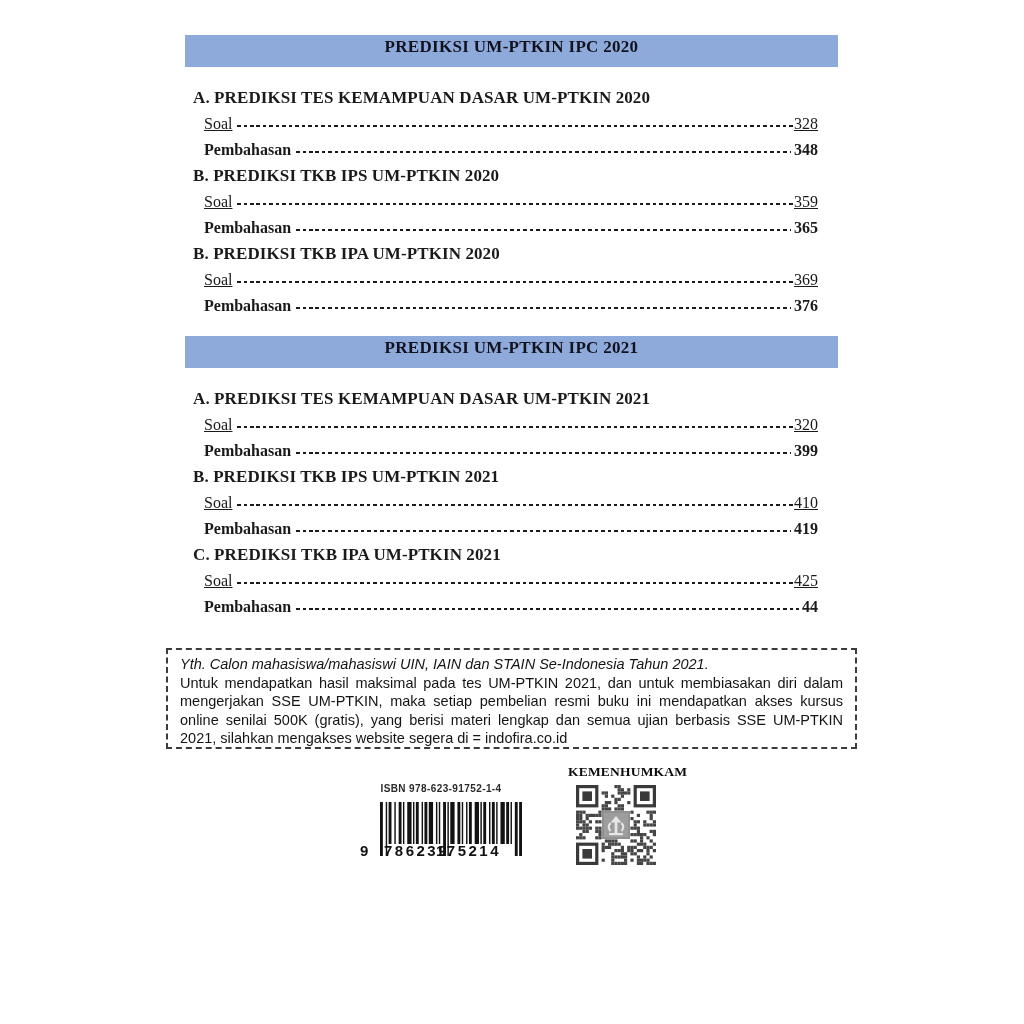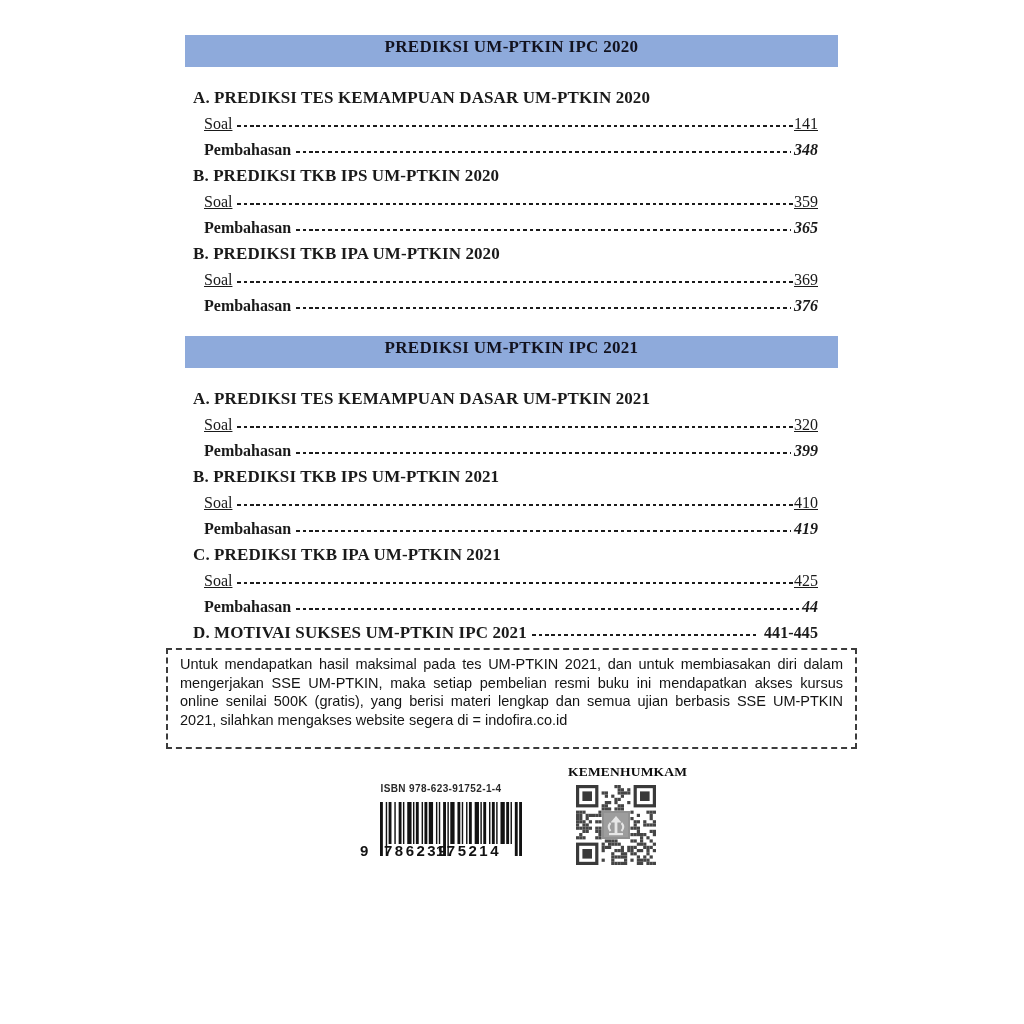--- a/index.html
+++ b/index.html
@@ -15,21 +15,21 @@
   .rows{margin-top:18px;padding-right:20px;}
   .row{height:26px;display:flex;align-items:center;}
   .row .label{white-space:nowrap;}
   .heading,.heading-leader{font-weight:700;font-size:17px;padding-left:8px;letter-spacing:.1px;}
   .item{font-size:16px;padding-left:19px;text-decoration:underline;}
   .item-bold{font-size:16px;font-weight:700;padding-left:19px;}
   .leader{flex:1 1 auto;height:2px;position:relative;top:2px;margin-left:5px;margin-right:1px;
           background:repeating-linear-gradient(90deg,#1b1b1b 0 3.5px,transparent 3.5px 6.5px);}
   .item-bold .leader,.heading-leader .leader{height:2.5px;}
   .num{white-space:nowrap;font-size:16px;}
-  .item-bold .num{font-weight:700;font-style:italic;}
+  .item-bold .num{font-weight:700;}
   .heading-leader .num{font-weight:700;font-size:16px;margin-left:5px;}
   .item-bold .num{margin-left:2px;}
 
   
   .notebox{position:absolute;left:166px;top:648px;width:691px;height:101px;box-sizing:border-box;
            border:2px dashed #3c3c3c;padding:5px 12px 4px 12px;
            font-family:"Liberation Sans",sans-serif;font-size:14.5px;line-height:18.6px;color:#141414;}
   .note-salutation{font-style:italic;}
   .note-body{text-align:justify;}
 
@@ -57,21 +57,21 @@
 
   <div class="toc toc0">
     <div class="banner" style="background: rgb(142, 170, 219); color: rgb(18, 18, 30);">PREDIKSI UM-PTKIN IPC 2020</div>
     <div class="rows">
         <div class="row heading">
           <span class="label">A. PREDIKSI TES KEMAMPUAN DASAR UM-PTKIN 2020</span>
         </div>
         <div class="row item">
           <span class="label">Soal</span>
           <span class="leader"></span>
-          <span class="num">141</span>
+          <span class="num">328</span>
         </div>
         <div class="row item-bold">
           <span class="label">Pembahasan</span>
           <span class="leader"></span>
           <span class="num">348</span>
         </div>
         <div class="row heading">
           <span class="label">B. PREDIKSI TKB IPS UM-PTKIN 2020</span>
         </div>
         <div class="row item">
@@ -135,29 +135,25 @@
         <div class="row item">
           <span class="label">Soal</span>
           <span class="leader"></span>
           <span class="num">425</span>
         </div>
         <div class="row item-bold">
           <span class="label">Pembahasan</span>
           <span class="leader"></span>
           <span class="num">44</span>
         </div>
-        <div class="row heading-leader">
-          <span class="label">D. MOTIVAI SUKSES UM-PTKIN IPC 2021</span>
-          <span class="leader"></span>
-          <span class="num">441-445</span>
-        </div>
       </div>
   </div>
 
   <div class="notebox">
+    <div class="note-salutation">Yth. Calon mahasiswa/mahasiswi UIN, IAIN dan STAIN Se-Indonesia Tahun 2021.</div>
     <div class="note-body">Untuk mendapatkan hasil maksimal pada tes UM-PTKIN 2021, dan untuk membiasakan diri dalam mengerjakan SSE UM-PTKIN, maka setiap pembelian resmi buku ini mendapatkan akses kursus online senilai 500K (gratis), yang berisi materi lengkap dan semua ujian berbasis SSE UM-PTKIN 2021, silahkan mengakses website segera di = indofira.co.id</div>
   </div>
 
   <div class="barcode-block">
     <div class="isbn">ISBN 978-623-91752-1-4</div>
     <div class="barcode-rel">
       <svg id="barcode-svg" width="170" height="56">
           <rect x="24.00" y="0" width="2.87" height="54" fill="#121212"></rect>
           <rect x="29.74" y="0" width="1.43" height="54" fill="#121212"></rect>
           <rect x="32.61" y="0" width="2.87" height="42" fill="#121212"></rect>

